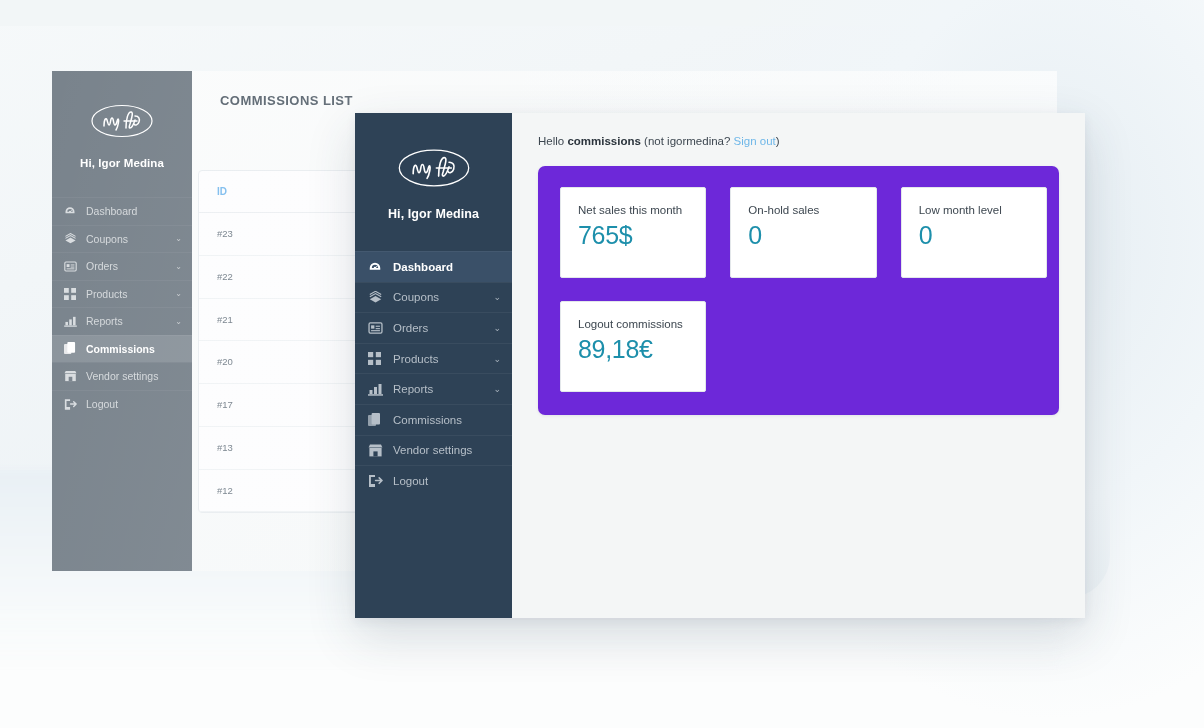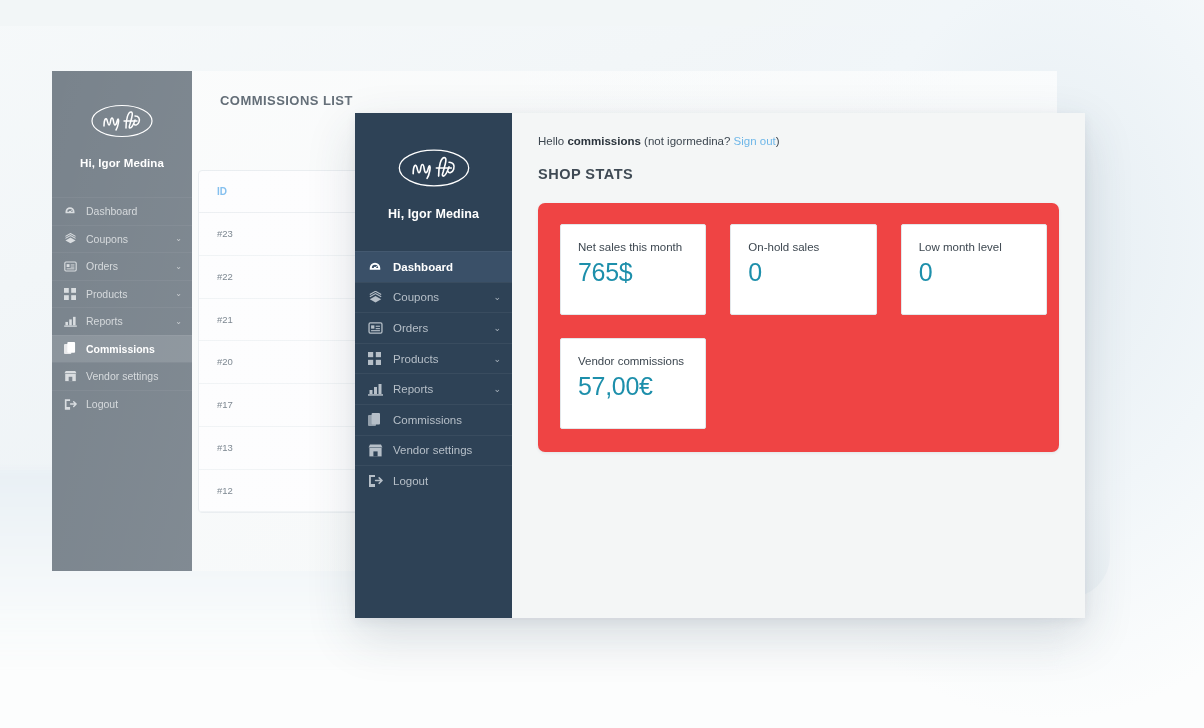--- a/index.html
+++ b/index.html
@@ -180,21 +180,21 @@
     padding: 22px 26px 0 26px;
   }
   .hello { font-size: 11.5px; color: #3d4750; margin-bottom: 19px; }
   .hello b { font-weight: bold; color: #2b343c; }
   .hello a { color: #6fb7e8; text-decoration: none; }
   .stats-title {
     font-size: 14.5px; font-weight: bold; color: #3f4a54;
     letter-spacing: .5px; margin-bottom: 21px;
   }
   .stats-panel {
-    background: #ef4444;
+    background: #6d28d9;
     border-radius: 7px;
     padding: 21px 12px 23px 22px;
     box-shadow: 0 1px 3px rgba(60,72,84,.10);
   }
   .stat-grid { display: grid; grid-template-columns: repeat(3,1fr); gap: 23px 24px; }
   .stat-card {
     border: 1px solid #e3e7ea;
     background: #fff;
     border-radius: 2px;
     padding: 16px 17px 17px 17px;
@@ -508,21 +508,20 @@
         </span>
         <span class="lbl">Logout</span>
         <span class="car"></span>
       </div>
     </div>
 
     <div class="fgmain">
 
       <div class="hello"><span>Hello </span><b>commissions</b><span> (not igormedina? </span><a href="#">Sign out</a><span>)</span></div>
 
-      <div class="stats-title">SHOP STATS</div>
 
       <div class="stats-panel">
         <div class="stat-grid">
 
           <div class="stat-card">
             <div class="stat-label">Net sales this month</div>
             <div class="stat-value">765$</div>
           </div>
 
 
@@ -531,22 +530,22 @@
             <div class="stat-value">0</div>
           </div>
 
           <div class="stat-card">
             <div class="stat-label">Low month level</div>
             <div class="stat-value">0</div>
           </div>
 
 
           <div class="stat-card">
-            <div class="stat-label">Vendor commissions</div>
-            <div class="stat-value">57,00€</div>
+            <div class="stat-label">Logout commissions</div>
+            <div class="stat-value">89,18€</div>
           </div>
 
         </div>
       </div>
     </div>
   </div>
 
 </div>
 
 </body></html>

